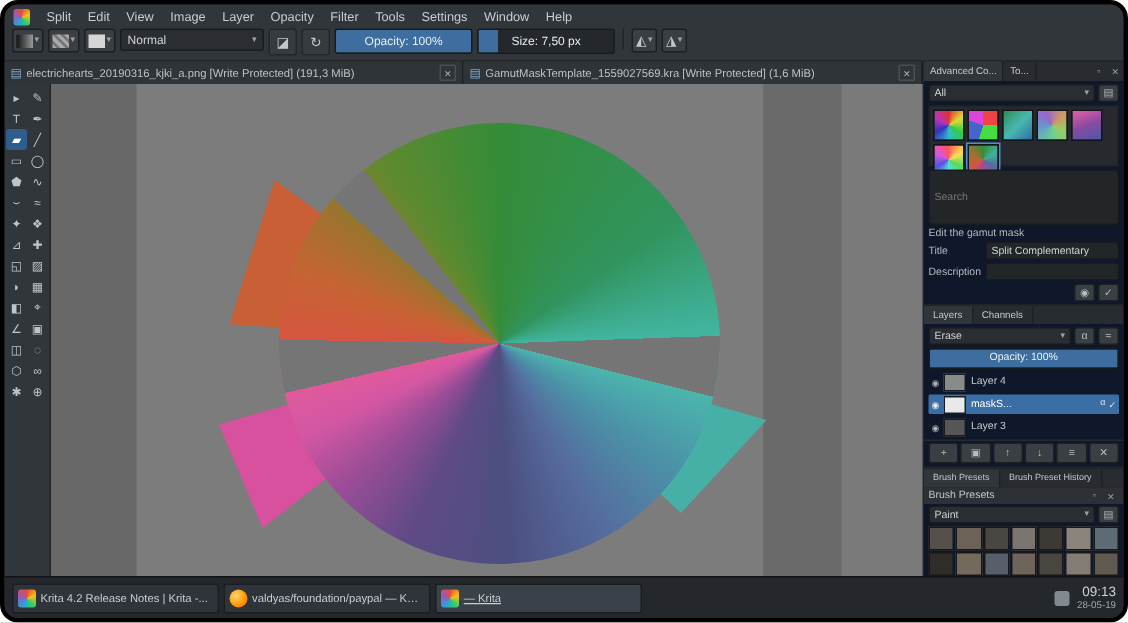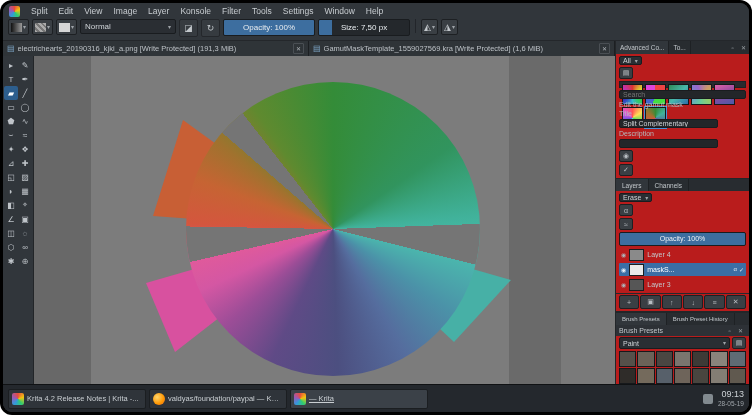--- a/index.html
+++ b/index.html
@@ -57,29 +57,29 @@
   .wheel{background:conic-gradient(from 0deg,
     #348c38 0deg,#31945e 55deg,#41b29b 85deg,#4bbcae 100deg,#4b92a8 125deg,
     #556d9e 150deg,#4c4f80 178deg,#5f4a86 205deg,#9c4d97 228deg,#d457a3 245deg,
     #e05a9b 258deg,#d4563e 272deg,#c66433 290deg,#a0722e 307deg,#5f8a2f 327deg,#348c38 360deg);}
   .wedges{background:conic-gradient(from 0deg,
     transparent 0deg 88deg,#757575 88deg 104deg,
     transparent 104deg 257deg,#757575 257deg 271deg,
     transparent 271deg 311deg,#757575 311deg 322deg,transparent 322deg 360deg);}
 
   
-  .dock{width:133px;background:#b91c1c;border-left:1px solid #232629;display:flex;flex-direction:column;font-size:7px;color:#c3c8cc;flex:none;min-height:0;}
+  .dock{width:133px;background:#0f172a;border-left:1px solid #232629;display:flex;flex-direction:column;font-size:7px;color:#c3c8cc;flex:none;min-height:0;}
   .dock-tabs{height:13px;background:#282c30;display:flex;align-items:stretch;flex:none;font-size:6.5px;}
   .dtab{padding:0 4px;display:flex;align-items:center;border-right:1px solid #1e2124;white-space:nowrap;}
   .dtab.active{background:#31363b;}
   .flex-sp{flex:1;}
   .mini{width:11px;display:flex;align-items:center;justify-content:center;color:#9aa0a5;font-size:6px;}
 
   .gamut{flex:1;display:flex;flex-direction:column;gap:2px;padding:2px 3px;min-height:0;}
-  .row{display:flex;align-items:flex-start;gap:2px;flex-direction:column;}
+  .row{display:flex;align-items:center;gap:2px;}
   .combo.small{height:12px;flex:1;font-size:7px;padding:0 3px;}
   .icon-btn{width:14px;height:12px;background:#3a3f44;border:1px solid #1d2023;border-radius:2px;display:flex;align-items:center;justify-content:center;font-size:7px;color:#b8bdc2;flex:none;box-sizing:border-box;}
   .gm-list{flex:1;background:#262a2e;border:1px solid #1d2023;padding:2px;display:flex;flex-wrap:wrap;gap:2px;align-content:flex-start;min-height:0;}
   .gm{width:21px;height:21px;border:1px solid #14171a;box-sizing:border-box;}
   .gm.sel{outline:1px solid #4a90d9;}
   .gm1{background:conic-gradient(#d33,#dd3,#3c4,#3bc,#33b,#b3b,#d33);}
   .gm2{background:conic-gradient(#e44 0 25%,#4d4 25% 55%,#46c 55% 80%,#d4d 80%);}
   .gm3{background:linear-gradient(135deg,#2e8b57,#49b8ac,#2f6da8);}
   .gm4{background:conic-gradient(from 45deg,#c96,#9c6,#6c9,#69c,#96c,#c96);}
   .gm5{background:linear-gradient(160deg,#e060a8,#8a4aa0,#4a5aa8);}
@@ -143,21 +143,21 @@
 <div class="frame">
   <div class="window">
 
     <div class="menubar">
       <div class="app-icon"></div>
       <div class="menu-item">Split</div>
       <div class="menu-item">Edit</div>
       <div class="menu-item">View</div>
       <div class="menu-item">Image</div>
       <div class="menu-item">Layer</div>
-      <div class="menu-item">Konsole</div>
+      <div class="menu-item">Opacity</div>
       <div class="menu-item">Filter</div>
       <div class="menu-item">Tools</div>
       <div class="menu-item">Settings</div>
       <div class="menu-item">Window</div>
       <div class="menu-item">Help</div>
     </div>
 
     <div class="toolbar">
       <div class="tb-chooser">
         <div class="thumb thumb-grad"></div>

